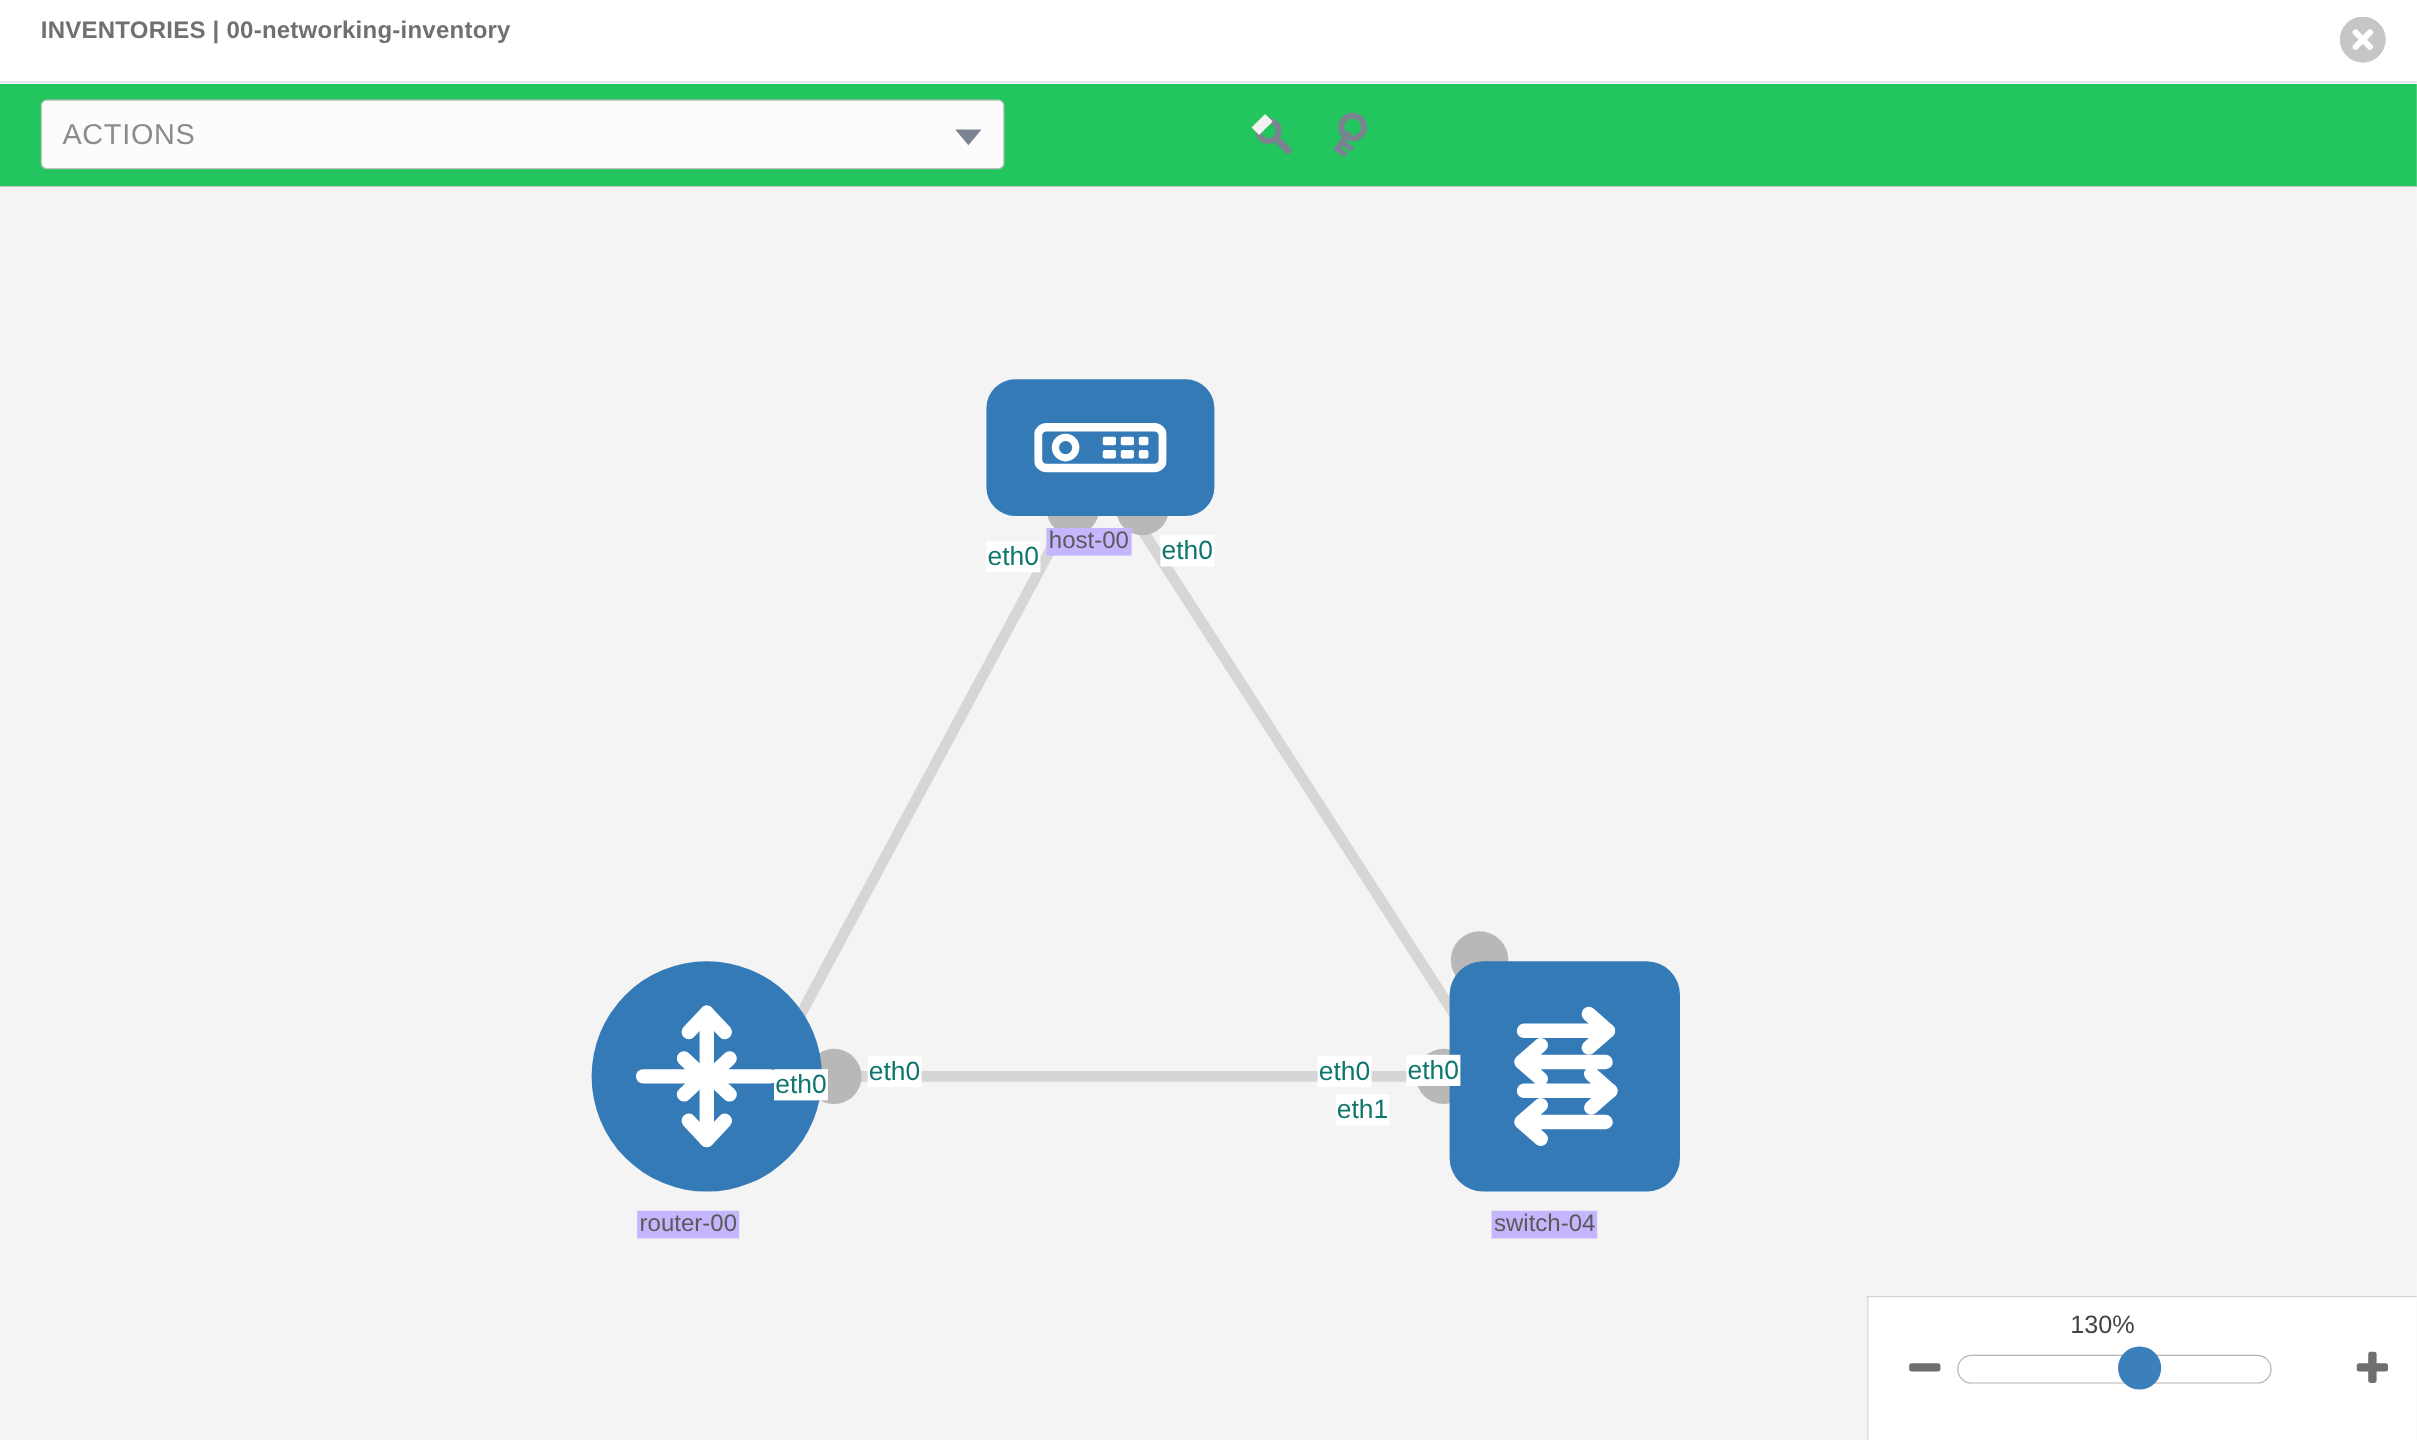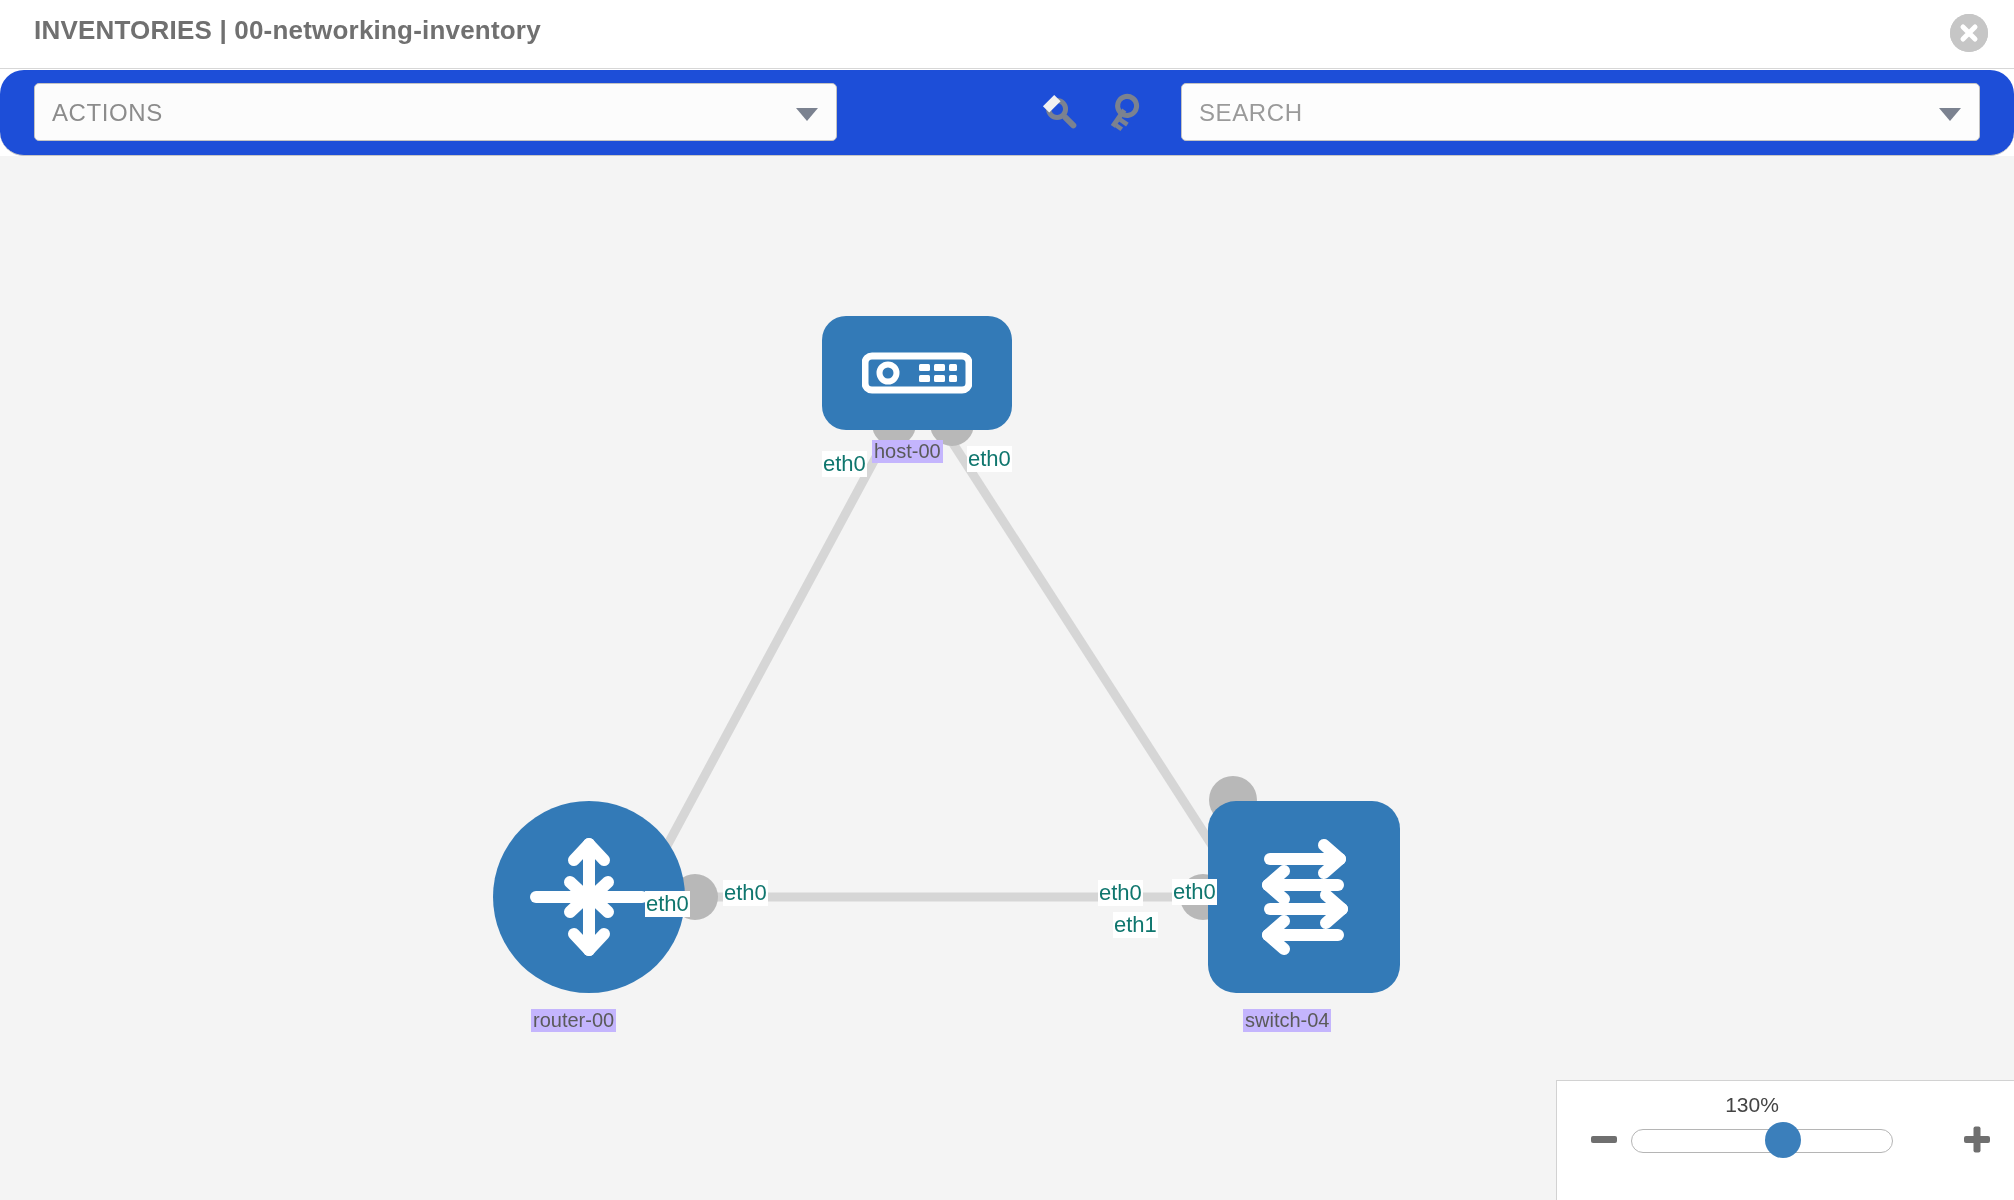--- a/index.html
+++ b/index.html
@@ -12,38 +12,37 @@
 
   
   .header {
     position: absolute; left: 0; top: 0;
     width: 2014px; height: 69px;
     background: #ffffff;
     border-bottom: 1px solid #d7d7d7;
   }
   .header-title {
     position: absolute; left: 34px; top: 15px;
-    font-size: 26px; font-weight: bold;
+    font-size: 20px; font-weight: bold;
     color: #707070; letter-spacing: 0.2px;
     white-space: nowrap;
   }
   .close-btn {
     position: absolute; right: 26px; top: 14px;
     width: 38px; height: 38px; border-radius: 50%;
     background: #c6c6c6; cursor: pointer;
   }
   .close-btn svg { display: block; }
 
   
   .toolbar {
     position: absolute; left: 0; top: 70px;
     width: 2014px; height: 86px;
-    background: #1d4ed8;
+    background: #22c55e;
     border-bottom: 1px solid #c5c5c5;
-    border-radius: 24px;
   }
   .actions-select {
     position: absolute; left: 34px; top: 13px;
     width: 803px; height: 58px;
     background: #fcfcfc;
     border: 1px solid #c3c3c3;
     border-radius: 5px;
   }
   .actions-label {
     position: absolute; left: 17px; top: 15px;
@@ -198,24 +197,20 @@
     <svg width="44" height="44" viewBox="0 0 44 44" aria-hidden="true">
       <g transform="rotate(35 22 22)">
         <circle cx="15" cy="17" r="9.5" fill="none" stroke="#7b8290" stroke-width="5"></circle>
         <rect x="12.5" y="22" width="5" height="20" fill="#7b8290"></rect>
         <rect x="17" y="30" width="9" height="4.5" fill="#7b8290"></rect>
         <rect x="17" y="37" width="7" height="4.5" fill="#7b8290"></rect>
       </g>
     </svg>
   </div>
 
-  <div class="search-box">
-    <span class="search-label">SEARCH</span>
-    <span class="caret"></span>
-  </div>
 </div>
 
 <div class="canvas">
 
   <svg class="topology" aria-hidden="true">
 
     <line x1="890" y1="275" x2="640" y2="740" stroke="#d6d6d6" stroke-width="9"></line>
 
     <line x1="945" y1="275" x2="1235" y2="725" stroke="#d6d6d6" stroke-width="9"></line>
 

